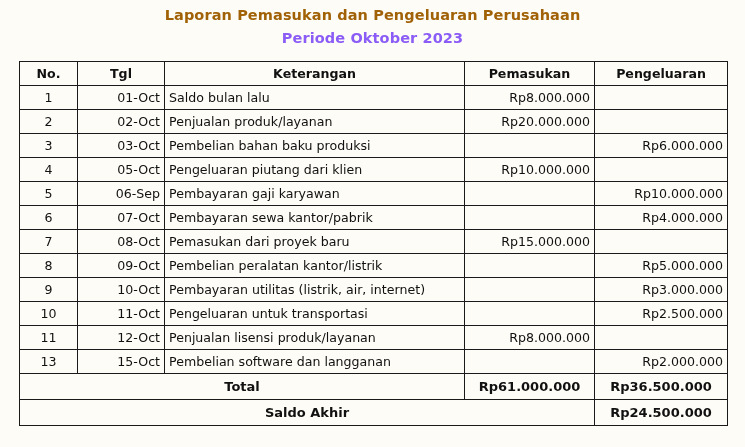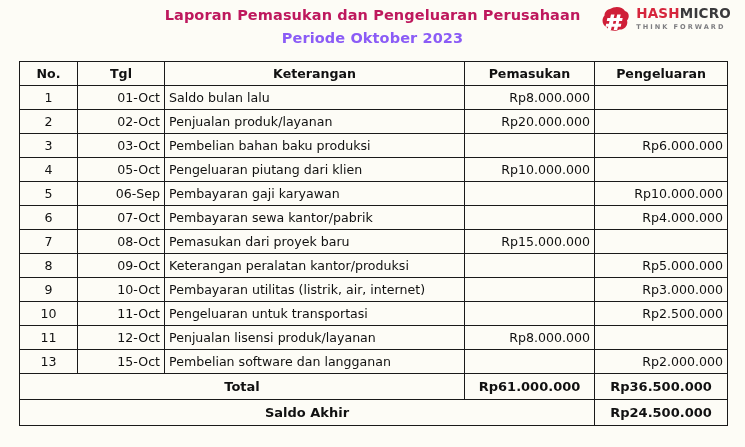--- a/index.html
+++ b/index.html
@@ -23,21 +23,21 @@
   }
   .titles {
     padding-top: 5px;
     text-align: center;
   }
   .title-line1 {
     font-size: 14.5px;
     font-weight: bold;
     letter-spacing: 0.1px;
     line-height: 21px;
-    color: #be185d;
+    color: #a16207;
   }
   .title-line2 {
     font-size: 14.5px;
     font-weight: bold;
     letter-spacing: 0.1px;
     line-height: 21px;
     color: #8b5cf6;
     margin-top: 2px;
   }
 
@@ -130,30 +130,20 @@
 </head>
 <body>
 
 <div class="header">
 
   <div class="titles">
     <div class="title-line1">Laporan Pemasukan dan Pengeluaran Perusahaan</div>
     <div class="title-line2">Periode Oktober 2023</div>
   </div>
 
-  <div class="logo">
-    <svg class="logo-mark" viewBox="0 0 56 52">
-      <path d="M16 6 C26 -1, 41 1, 46 10 C54 12, 56 22, 50 29 C53 38, 45 48, 35 47 C27 52, 14 50, 9 42 C1 39, -2 27, 5 19 C5 12, 10 7, 16 6 Z" fill="#cf1f38"></path>
-      <path d="M18 17 h7 l-1.6 7 h5.4 l1.6 -7 h7 l-1.6 7 h5.6 l-1.3 6 h-5.7 l-1.2 5.4 h5.5 l-1.3 6 h-5.6 l-1.5 6.6 h-7 l1.5 -6.6 h-5.4 l-1.5 6.6 h-7 l1.5 -6.6 h-5.4 l1.3 -6 h5.5 l1.2 -5.4 h-5.5 l1.3 -6 h5.6 z M23 30 l-1.2 5.4 h5.4 l1.2 -5.4 z" fill="#ffffff"></path>
-    </svg>
-    <div class="logo-text">
-      <div class="logo-word"><span class="logo-hash">HASH</span><span class="logo-micro">MICRO</span></div>
-      <div class="logo-tag">THINK FORWARD</div>
-    </div>
-  </div>
 </div>
 
 <div class="table-wrap">
   <table class="report">
     <colgroup>
       <col class="col-no">
       <col class="col-tgl">
       <col class="col-ket">
       <col class="col-pem">
       <col class="col-peng">
@@ -213,21 +203,21 @@
         <tr>
           <td class="c-no">7</td>
           <td class="c-tgl">08-Oct</td>
           <td class="c-ket">Pemasukan dari proyek baru</td>
           <td class="c-amt">Rp15.000.000</td>
           <td class="c-amt"></td>
         </tr>
         <tr>
           <td class="c-no">8</td>
           <td class="c-tgl">09-Oct</td>
-          <td class="c-ket">Keterangan peralatan kantor/produksi</td>
+          <td class="c-ket">Pembelian peralatan kantor/listrik</td>
           <td class="c-amt"></td>
           <td class="c-amt">Rp5.000.000</td>
         </tr>
         <tr>
           <td class="c-no">9</td>
           <td class="c-tgl">10-Oct</td>
           <td class="c-ket">Pembayaran utilitas (listrik, air, internet)</td>
           <td class="c-amt"></td>
           <td class="c-amt">Rp3.000.000</td>
         </tr>

